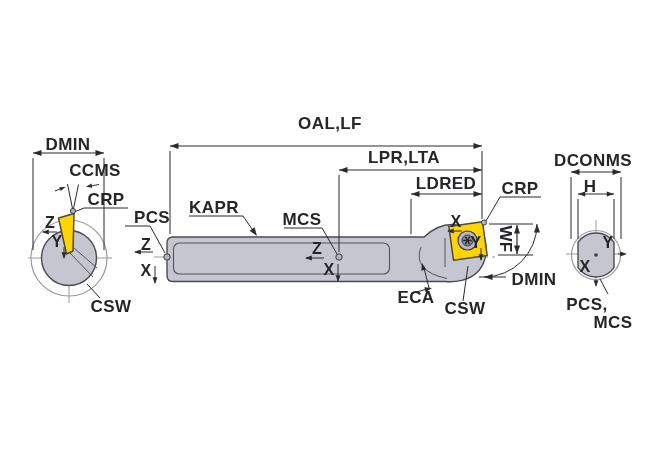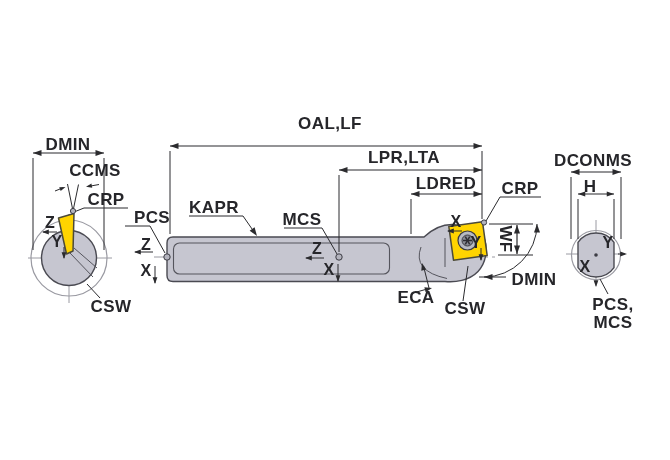--- a/index.html
+++ b/index.html
@@ -224,16 +224,16 @@
 <span class="lbl axis" style="left:476px;top:243px">Y</span>
 <span class="lbl rot" style="left:505px;top:239px">WF</span>
 <span class="lbl" style="left:534px;top:279px">DMIN</span>
 <span class="lbl" style="left:416px;top:297px">ECA</span>
 <span class="lbl" style="left:465px;top:308px">CSW</span>
 
 <span class="lbl" style="left:593px;top:160px">DCONMS</span>
 <span class="lbl" style="left:590px;top:186px">H</span>
 <span class="lbl axis" style="left:608px;top:243px">Y</span>
 <span class="lbl axis" style="left:585px;top:267px">X</span>
-<span class="lbl" style="left:613px;top:304px">PCS,</span>
+<span class="lbl" style="left:587px;top:304px">PCS,</span>
 <span class="lbl" style="left:613px;top:322px">MCS</span>
 
 </div>
 
 </body></html>

